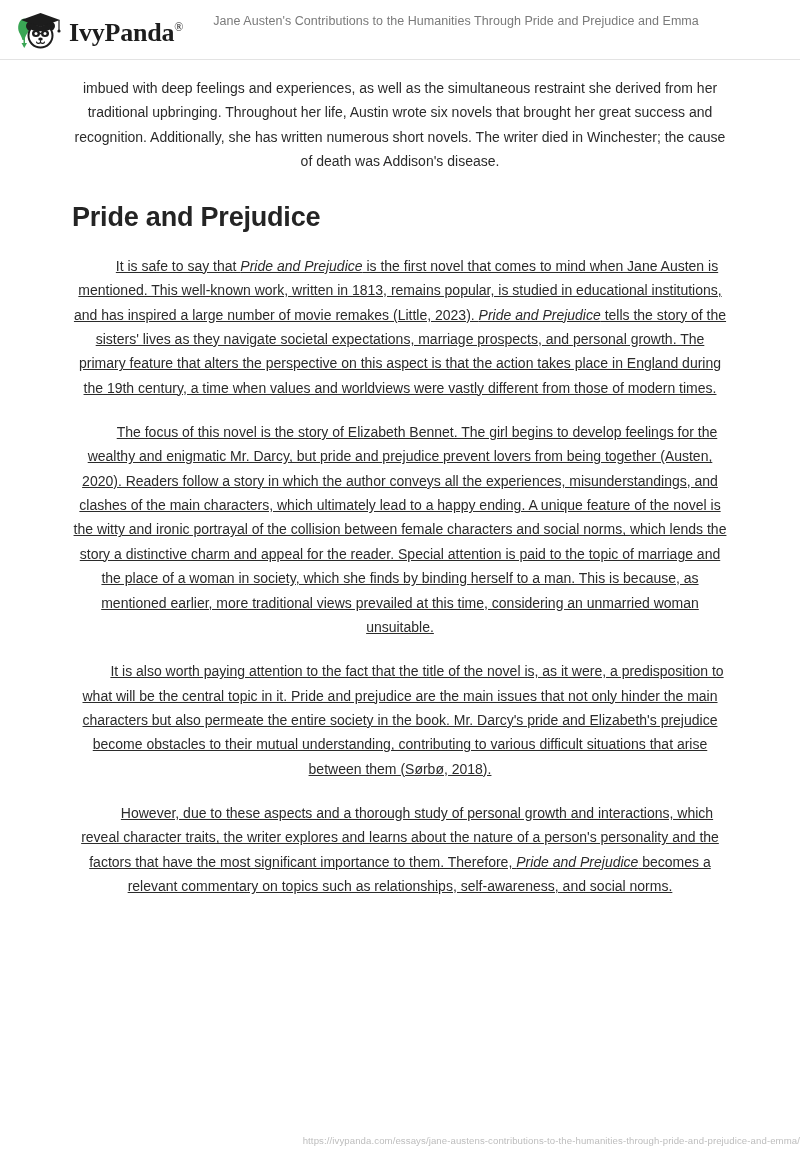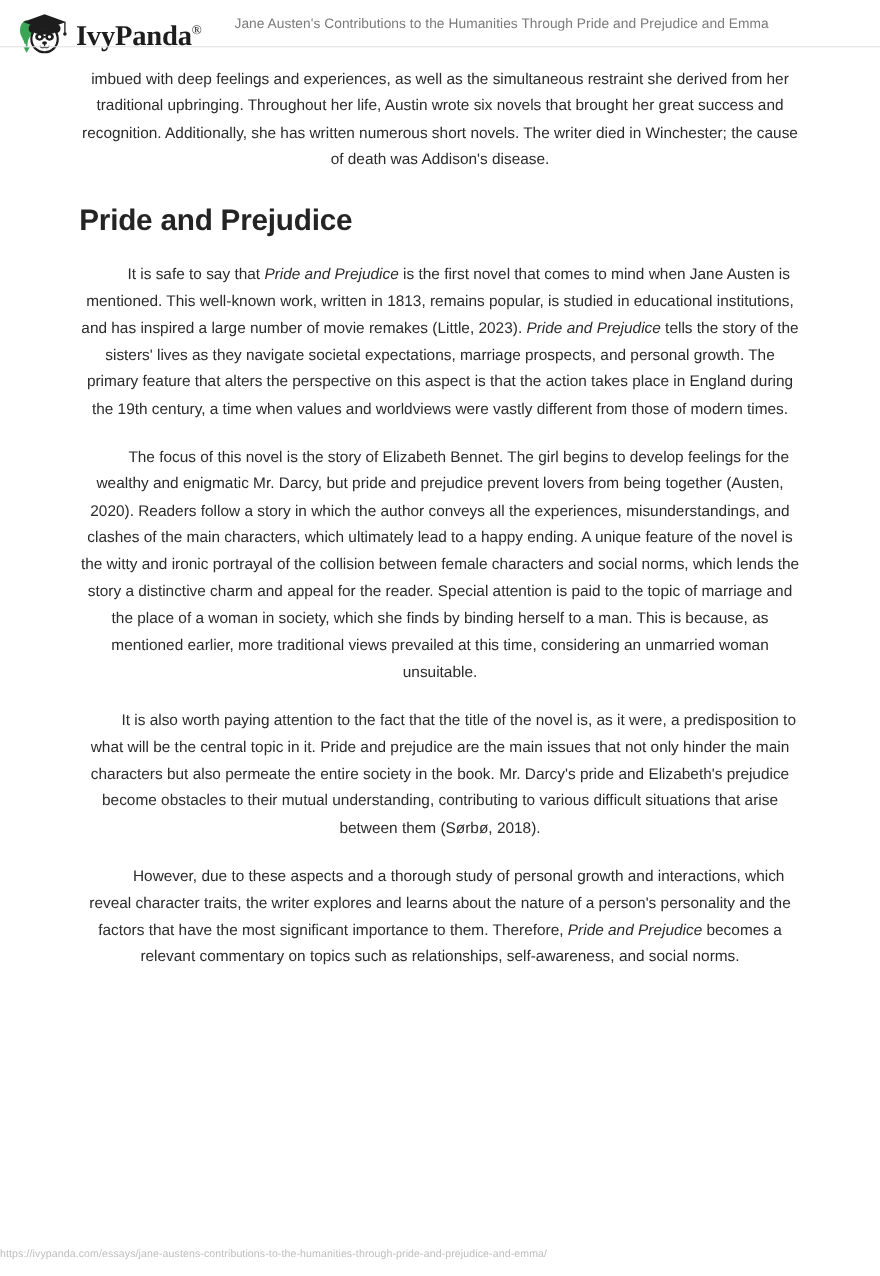--- a/index.html
+++ b/index.html
@@ -18,21 +18,21 @@
     height: 1160px;
     margin: 0 auto;
     background: #ffffff;
     overflow: hidden;
     box-sizing: border-box;
   }
 
   
   .page-header {
     position: relative;
-    height: 43px;
+    height: 60px;
     display: flex;
     align-items: flex-start;
     padding: 0;
     box-sizing: border-box;
   }
   .header-rule {
     position: absolute;
     left: 0;
     right: 0;
     bottom: 0;
@@ -95,38 +95,39 @@
   p.body-text {
     font-size: 14px;
     line-height: 1.74;
     color: #2b2b2b;
     margin: 0 0 20px 0;
     text-align: center;
     hyphens: none;
   }
   p.indented {
     text-indent: 34px;
+    text-decoration: underline;
   }
   h2.section-heading {
     font-size: 27px;
     font-weight: 700;
     color: #242424;
     margin: 28px 0 20px 0;
     line-height: 1.2;
     letter-spacing: -0.2px;
   }
   .it { font-style: italic; }
 
   
   .page-footer {
     position: absolute;
     left: 0;
     right: 0;
     bottom: 12px;
-    text-align: left;
+    text-align: right;
   }
   .footer-url {
     font-size: 9.6px;
     color: #bdbdbd;
     letter-spacing: 0.1px;
     text-decoration: none;
     word-break: break-all;
   }
 </style>
 </head>

